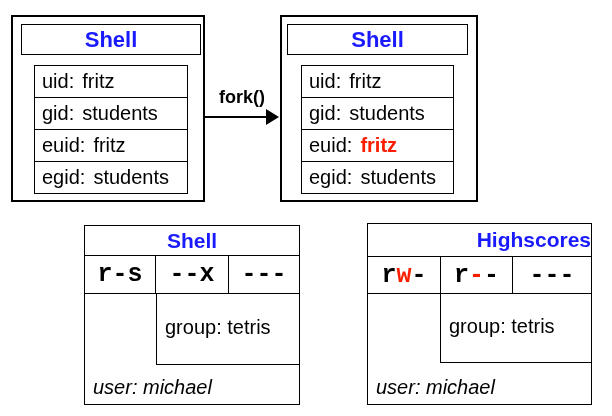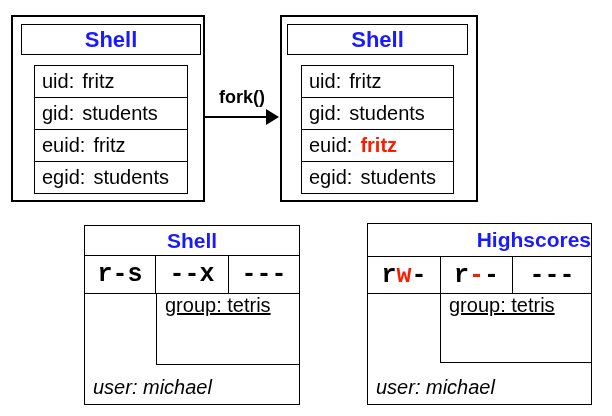--- a/index.html
+++ b/index.html
@@ -110,25 +110,24 @@
     border-bottom: 1px solid var(--ink);
     font-size: 20px;
     text-align: center;
     background: var(--bg);
   }
   .group-box {
     position: absolute;
     border-left: 1px solid var(--ink);
     border-bottom: 1px solid var(--ink);
     display: flex;
-    align-items: flex-start;
+    align-items: center;
     padding: 0 0 4px 8px;
     font-size: 20px;
     background: var(--bg);
-    text-decoration: underline;
   }
   .user-label {
     position: absolute;
     left: 8px; bottom: 5px;
     font-size: 20px;
     font-style: italic;
   }
 
   
   #proc0 { left: 11px; top: 15px; width: 194px; height: 187px; }

